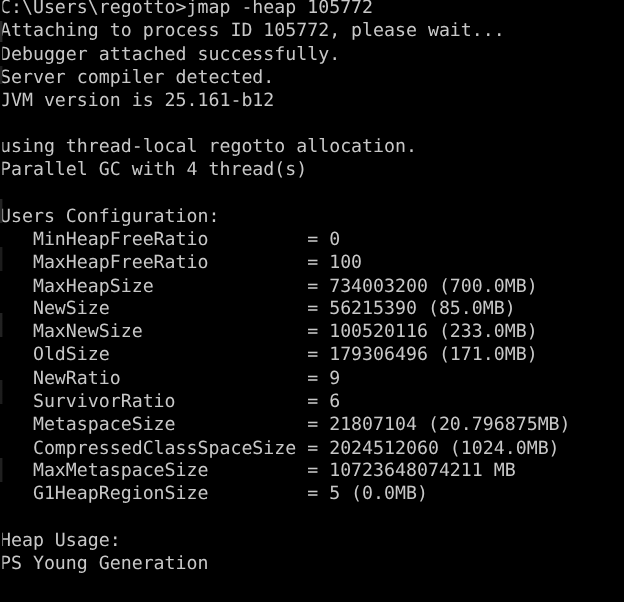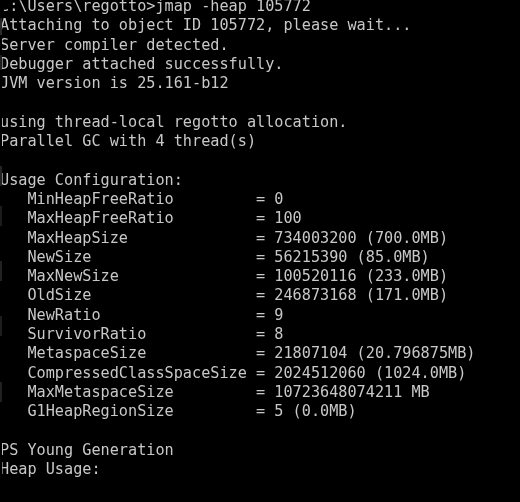--- a/index.html
+++ b/index.html
@@ -11,21 +11,20 @@
   #terminal {
     position: relative;
     width: 520px;
     height: 502px;
     background: #000000;
     overflow: hidden;
     font-family: "DejaVu Sans Mono", "Liberation Mono", monospace;
     font-size: 15.2px;
     line-height: 19.3px;
     color: #c8c8c8;
-    border-radius: 23px;
     -webkit-font-smoothing: none;
   }
   
   #left-edge-artifact {
     position: absolute;
     left: 0;
     top: 0;
     width: 2px;
     height: 502px;
     background: linear-gradient(to bottom,
@@ -62,38 +61,38 @@
   }
   .line.blank { color: transparent; }
 </style>
 </head>
 <body>
 
 <div id="terminal">
   <div id="left-edge-artifact"></div>
   <div id="screen-lines">
       <div class="line">C:\Users\regotto&gt;jmap -heap 105772</div>
-      <div class="line">Attaching to object ID 105772, please wait...</div>
+      <div class="line">Attaching to process ID 105772, please wait...</div>
+      <div class="line">Debugger attached successfully.</div>
       <div class="line">Server compiler detected.</div>
-      <div class="line">Debugger attached successfully.</div>
       <div class="line">JVM version is 25.161-b12</div>
       <div class="line blank"></div>
       <div class="line">using thread-local regotto allocation.</div>
       <div class="line">Parallel GC with 4 thread(s)</div>
       <div class="line blank"></div>
-      <div class="line">Usage Configuration:</div>
+      <div class="line">Users Configuration:</div>
       <div class="line">   MinHeapFreeRatio         = 0</div>
       <div class="line">   MaxHeapFreeRatio         = 100</div>
       <div class="line">   MaxHeapSize              = 734003200 (700.0MB)</div>
       <div class="line">   NewSize                  = 56215390 (85.0MB)</div>
       <div class="line">   MaxNewSize               = 100520116 (233.0MB)</div>
-      <div class="line">   OldSize                  = 246873168 (171.0MB)</div>
+      <div class="line">   OldSize                  = 179306496 (171.0MB)</div>
       <div class="line">   NewRatio                 = 9</div>
-      <div class="line">   SurvivorRatio            = 8</div>
+      <div class="line">   SurvivorRatio            = 6</div>
       <div class="line">   MetaspaceSize            = 21807104 (20.796875MB)</div>
       <div class="line">   CompressedClassSpaceSize = 2024512060 (1024.0MB)</div>
       <div class="line">   MaxMetaspaceSize         = 10723648074211 MB</div>
       <div class="line">   G1HeapRegionSize         = 5 (0.0MB)</div>
       <div class="line blank"></div>
+      <div class="line">Heap Usage:</div>
       <div class="line">PS Young Generation</div>
-      <div class="line">Heap Usage:</div>
     </div>
 </div>
 
 </body></html>

